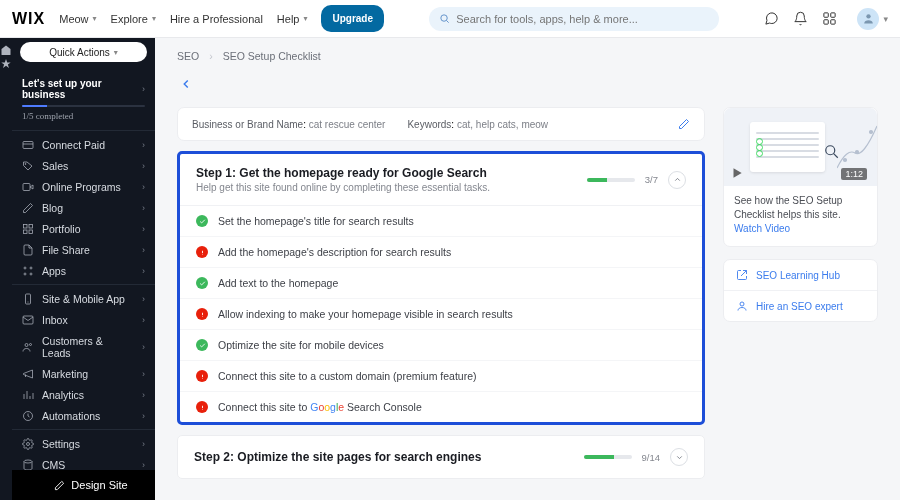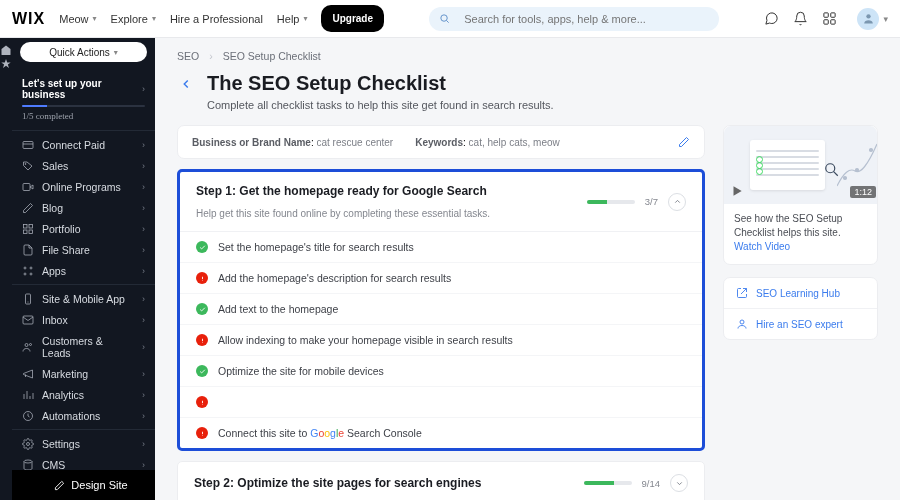--- a/index.html
+++ b/index.html
@@ -1,23 +1,23 @@
 <!DOCTYPE html>
 <html><head>
 <meta charset="utf-8">
 <style>
 * { box-sizing: border-box; margin: 0; padding: 0; font-family: -apple-system, BlinkMacSystemFont, "Segoe UI", Helvetica, Arial, sans-serif; }
 body { background: #f5f6f8; overflow: hidden; width: 900px; height: 500px; }
 .topbar { height: 38px; background: #fff; border-bottom: 1px solid #e8e9ec; display: flex; align-items: center; padding: 0 12px; gap: 14px; }
 .wix-logo { font-weight: 900; font-size: 16px; letter-spacing: 1px; }
 .top-link { font-size: 11px; color: #333; display: flex; align-items: center; gap: 4px; cursor: pointer; }
 .top-link .chev { font-size: 8px; color: #888; }
-.upgrade { background: #000000; color: #fff; font-size: 10px; font-weight: 600; padding: 8px 11px; border-radius: 10px; cursor: pointer; }
+.upgrade { background: #0369a1; color: #fff; font-size: 10px; font-weight: 600; padding: 8px 11px; border-radius: 10px; cursor: pointer; }
 .search-wrap { flex: 1; display: flex; justify-content: center; }
-.search { width: 290px; background: #eaf3fb; border-radius: 14px; height: 24px; display: flex; align-items: center; padding: 0 10px; gap: 14px; }
+.search { width: 290px; background: #eaf3fb; border-radius: 14px; height: 24px; display: flex; align-items: center; padding: 0 10px; gap: 6px; }
 .search svg { width: 11px; height: 11px; }
 .search input { border: none; background: transparent; font-size: 11px; flex: 1; outline: none; color: #4a6; }
 .top-icons { display: flex; align-items: center; gap: 14px; }
 .top-icons .ticon { color: #333; cursor: pointer; }
 .avatar-wrap { display: flex; align-items: center; gap: 4px; margin-left: 6px; cursor: pointer; }
 .avatar { width: 22px; height: 22px; background: #cde4f7; border-radius: 50%; display: flex; align-items: center; justify-content: center; }
 .avatar svg { width: 13px; height: 13px; fill: #7b97b0; }
 .shell { display: flex; height: calc(500px - 38px); }
 .gutter { width: 12px; background: #121721; display: flex; flex-direction: column; align-items: center; padding-top: 6px; }
 .gutter .gicon { width: 12px; height: 12px; margin-bottom: 2px; fill: #aeb3bd; }
@@ -43,50 +43,50 @@
 .crumbs .sep { color: #c2c5cc; }
 .header { display: flex; align-items: flex-start; gap: 12px; margin-top: 10px; }
 .back { width: 18px; height: 18px; display: flex; align-items: center; justify-content: center; color: #3b7ced; cursor: pointer; margin-top: 3px; }
 .title { font-size: 20px; font-weight: 700; color: #1a1c22; }
 .subtitle { font-size: 11px; color: #54575e; margin-top: 4px; }
 .grid { display: flex; gap: 18px; margin-top: 14px; }
 .col-main { flex: 1; }
 .col-side { width: 155px; }
 .card { background: #fff; border-radius: 7px; border: 1px solid #ecedf0; }
 .kw-card { display: flex; align-items: center; padding: 10px 14px; gap: 22px; font-size: 10px; }
-.kw-card .kw-key { color: #5a5d64; font-weight: 700; text-align: right; }
+.kw-card .kw-key { color: #5a5d64; font-weight: 400; text-align: right; }
 .kw-card .kw-val { color: #7c7f87; font-weight: 400; }
 .kw-card .edit { margin-left: auto; color: #3b7ced; cursor: pointer; }
 .step-card { margin-top: 10px; border: 3px solid #1d4ed8; border-radius: 5px; }
 .step-card.plain { border: 1px solid #ecedf0; }
 .step-head { display: flex; align-items: center; padding: 12px 16px; }
 .step-head .txt { flex: 1; }
 .step-name { font-size: 12px; font-weight: 700; color: #1a1c22; }
-.step-desc { font-size: 10px; color: #84878f; margin-top: 10px; }
+.step-desc { font-size: 10px; color: #84878f; margin-top: 2px; }
 .step-progress { display: flex; align-items: center; gap: 10px; }
 .bar { width: 48px; height: 4px; background: #e6e8ec; border-radius: 2px; overflow: hidden; }
 .bar div { height: 100%; background: #3cb85c; }
 .count { font-size: 9.5px; color: #84878f; }
 .expand { width: 18px; height: 18px; border-radius: 50%; border: 1px solid #dcdfe4; display: flex; align-items: center; justify-content: center; font-size: 9px; color: #7e828b; cursor: pointer; }
 .tasks { border-top: 1px solid #f0f1f4; }
 .task { display: flex; align-items: flex-end; gap: 10px; padding: 9px 16px; border-bottom: 1px solid #f4f5f7; font-size: 10.5px; color: #3c3f46; cursor: pointer; }
 .task:last-child { border-bottom: none; }
 .status { width: 12px; height: 12px; border-radius: 50%; display: flex; align-items: center; justify-content: center; flex-shrink: 0; }
 .status.done { background: #3cb85c; }
 .status.todo { background: #e8200b; }
 .status svg { width: 7px; height: 7px; }
 .g-logo span:nth-child(1){color:#4285F4}.g-logo span:nth-child(2){color:#EA4335}.g-logo span:nth-child(3){color:#FBBC05}.g-logo span:nth-child(4){color:#4285F4}.g-logo span:nth-child(5){color:#34A853}.g-logo span:nth-child(6){color:#EA4335}
 .video-card { padding: 0 0 10px; }
 .video-thumb { height: 78px; background: #eff2f7; border-radius: 7px 7px 0 0; position: relative; overflow: hidden; }
 .video-thumb .mock { position: absolute; left: 26px; top: 14px; width: 75px; height: 50px; background: #fff; border-radius: 3px; box-shadow: 0 1px 3px rgba(0,0,0,.1); padding: 6px; }
 .mock-line { height: 2px; background: #d8dce3; margin: 4px 0; border-radius: 1px; }
 .mock-line.c::before { content:''; display:inline-block; width:5px; height:5px; border-radius:50%; border:1px solid #4d6; margin-right:3px; vertical-align:middle; }
 .mag { position: absolute; left: 98px; top: 34px; width: 18px; height: 18px; }
 .curve { position: absolute; right: 0; top: 10px; width: 40px; height: 60px; }
-.dur { position: absolute; right: 1px; bottom: 6px; background: rgba(30,30,30,.6); color: #fff; font-size: 9px; padding: 1px 4px; border-radius: 2px; margin-top: 32px; }
+.dur { position: absolute; right: 10px; bottom: 6px; background: rgba(30,30,30,.6); color: #fff; font-size: 9px; padding: 1px 4px; border-radius: 2px; margin-top: 32px; }
 .play { position: absolute; left: 6px; bottom: 6px; width: 14px; height: 14px; color: #666; }
 .video-cap { font-size: 10px; color: #4b4e55; padding: 8px 10px 0; line-height: 1.4; }
 .video-cap a { color: #3b7ced; text-decoration: none; cursor: pointer; }
 .link-card { margin-top: 12px; }
 .link-row { display: flex; align-items: center; gap: 8px; padding: 9px 12px; font-size: 10px; color: #3b7ced; cursor: pointer; }
 .link-row + .link-row { border-top: 1px solid #f0f1f4; }
 .link-row svg { width: 12px; height: 12px; }
 ::-webkit-scrollbar { width: 6px; }
 ::-webkit-scrollbar-thumb { background: #c5c8ce; border-radius: 3px; }
 </style>
@@ -348,24 +348,20 @@
       <span>SEO</span>
       <span class="sep">›</span>
       <span>SEO Setup Checklist</span>
     </div>
     <div class="header">
       <div class="back">
           <svg width="14" height="14" viewBox="0 0 24 24" fill="none" stroke="currentColor" stroke-width="2.5">
             <polyline points="15 18 9 12 15 6"></polyline>
           </svg>
         </div>
-      <div>
-        <div class="title">The SEO Setup Checklist</div>
-        <div class="subtitle">Complete all checklist tasks to help this site get found in search results.</div>
-      </div>
     </div>
 
     <div class="grid">
       <div class="col-main">
         <div class="card kw-card">
           <span><span class="kw-key">Business or Brand Name</span>: <span class="kw-val">cat rescue center</span></span>
           <span><span class="kw-key">Keywords</span>: <span class="kw-val">cat, help cats, meow</span></span>
           <svg class="edit" width="12" height="12" viewBox="0 0 24 24" fill="none" stroke="currentColor" stroke-width="2">
               <path d="M17 3l4 4L7 21H3v-4z"></path>
             </svg>
@@ -432,20 +428,21 @@
                 </div>
                 <span>Optimize the site for mobile devices</span>
               </div>
               <div class="task">
                 <div class="status todo">
                   <svg viewBox="0 0 24 24">
                     <line x1="12" y1="6" x2="12" y2="14" stroke="#fff" stroke-width="3"></line>
                     <circle cx="12" cy="18" r="1.5" fill="#fff"></circle>
                   </svg>
                 </div>
+                <span>Connect this site to a custom domain (premium feature)</span>
               </div>
               <div class="task">
                 <div class="status todo">
                   <svg viewBox="0 0 24 24">
                     <line x1="12" y1="6" x2="12" y2="14" stroke="#fff" stroke-width="3"></line>
                     <circle cx="12" cy="18" r="1.5" fill="#fff"></circle>
                   </svg>
                 </div>
                 <span>Connect this site to <span class="g-logo"><span>G</span><span>o</span><span>o</span><span>g</span><span>l</span><span>e</span></span> Search Console</span>
               </div>

